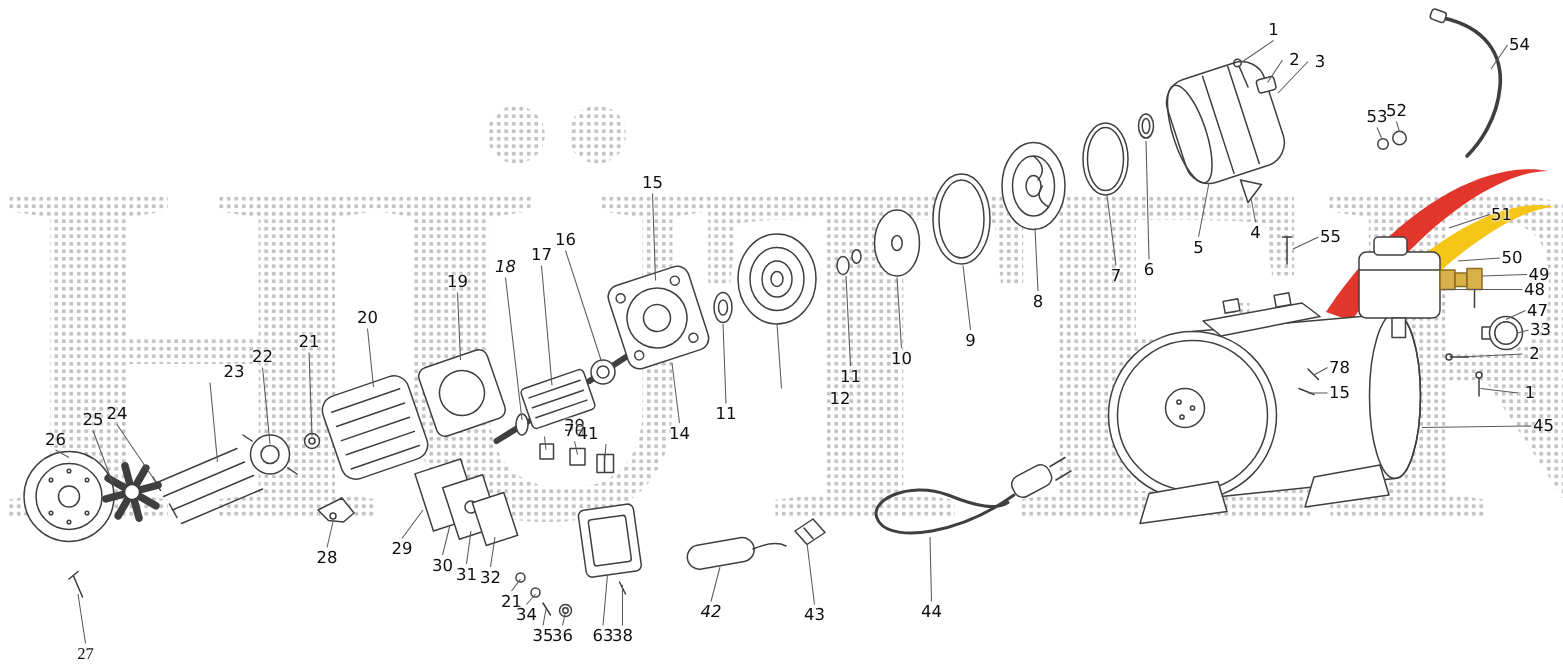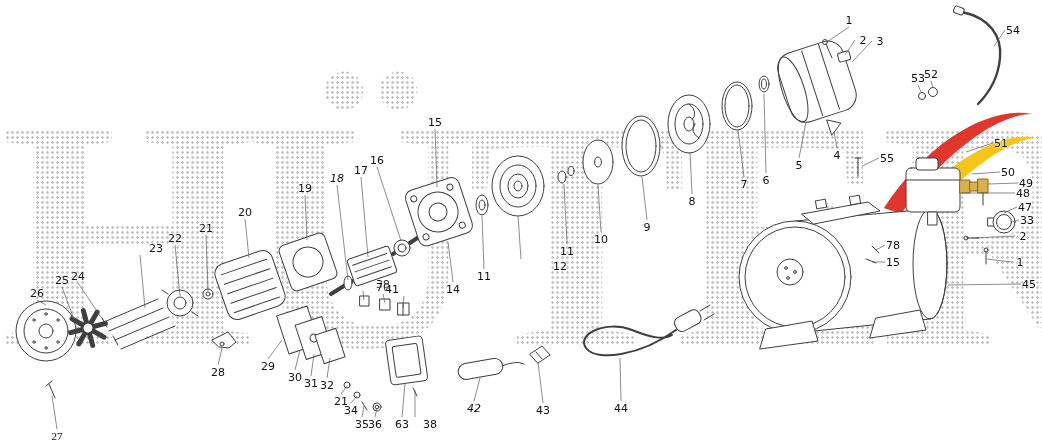--- a/index.html
+++ b/index.html
@@ -400,21 +400,21 @@
       <span class="part-label" style="left: 218px; top: 372px;">28</span>
       <span class="part-label" style="left: 268px; top: 366px;">29</span>
       <span class="part-label" style="left: 295px; top: 377px;">30</span>
       <span class="part-label" style="left: 311px; top: 383px;">31</span>
       <span class="part-label" style="left: 327px; top: 385px;">32</span>
       <span class="part-label" style="left: 341px; top: 401px;">21</span>
       <span class="part-label" style="left: 351px; top: 410px;">34</span>
       <span class="part-label" style="left: 362px; top: 424px;">35</span>
       <span class="part-label" style="left: 375px; top: 424px;">36</span>
       <span class="part-label" style="left: 402px; top: 424px;">63</span>
-      <span class="part-label" style="left: 430px; top: 424px;">38</span>
+      <span class="part-label" style="left: 415px; top: 424px;">38</span>
       <span class="part-label" style="left: 363px; top: 284px; padding-left: 40px;">39</span>
       <span class="part-label" style="left: 383px; top: 287px;">70</span>
       <span class="part-label" style="left: 392px; top: 289px;">41</span>
       <span class="part-label" style="left: 474px; top: 408px; font-style: italic;">42</span>
       <span class="part-label" style="left: 543px; top: 410px;">43</span>
       <span class="part-label" style="left: 621px; top: 408px;">44</span>
       <span class="part-label" style="left: 1001px; top: 143px;">51</span>
       <span class="part-label" style="left: 1008px; top: 172px;">50</span>
       <span class="part-label" style="left: 1026px; top: 183px;">49</span>
       <span class="part-label" style="left: 1023px; top: 193px;">48</span>

